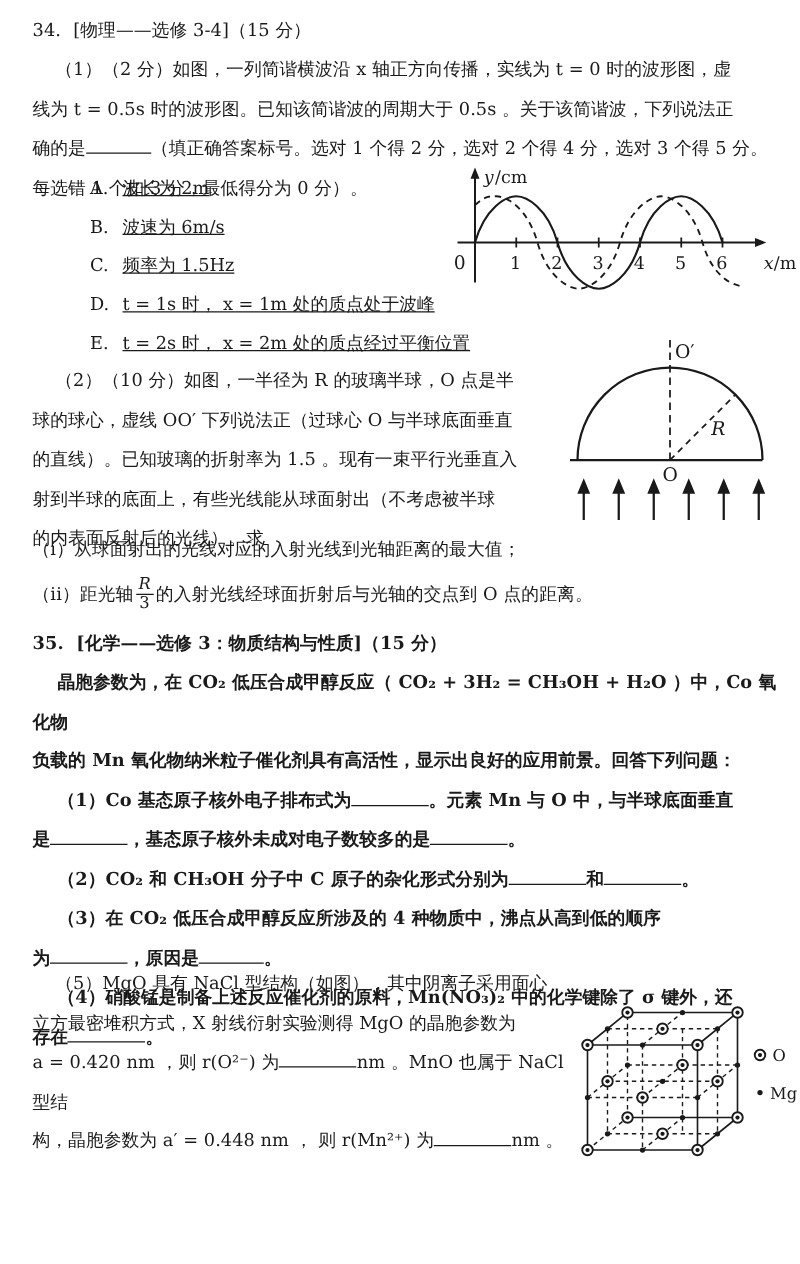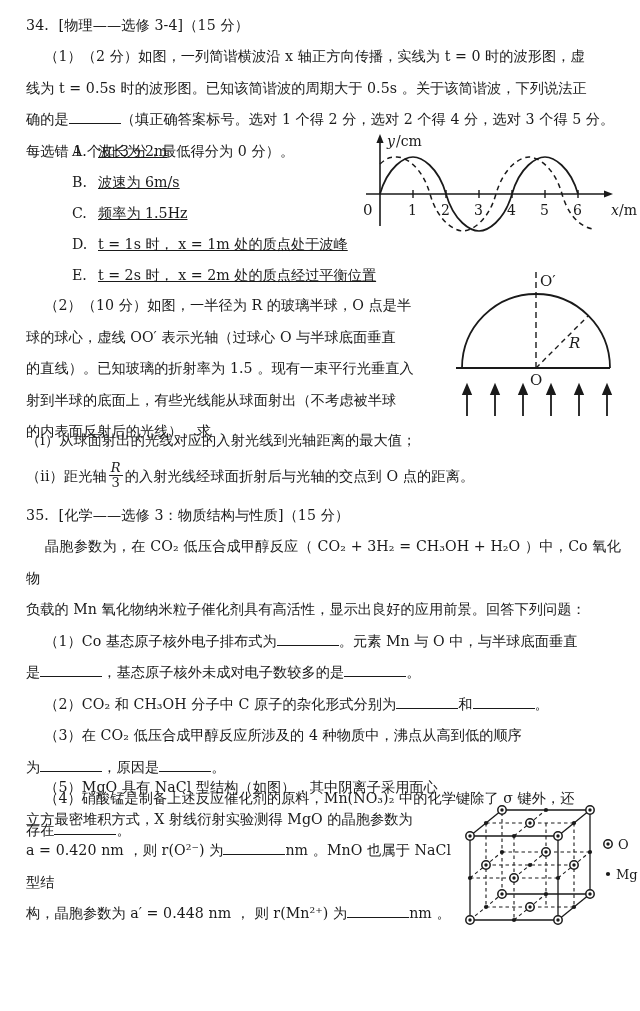--- a/index.html
+++ b/index.html
@@ -76,21 +76,21 @@
     position: absolute;
     left: 0; right: 0;
     top: 966px;
     text-align: center;
     font-size: 14px;
   }
   .block-34 { position: absolute; left: 26px; top: 10px; width: 590px; }
   .block-34-opts { position: absolute; left: 26px; top: 136px; width: 340px; text-decoration: underline; }
   .block-34-2 { position: absolute; left: 26px; top: 290px; width: 420px; }
   .block-34-sub { position: absolute; left: 26px; top: 425px; width: 560px; }
-  .block-35 { position: absolute; left: 26px; top: 500px; width: 595px; }
+  .block-35 { position: absolute; left: 26px; top: 500px; width: 595px; font-weight: bold; }
   .block-35-5 { position: absolute; left: 26px; top: 772px; width: 430px; }
 </style>
 </head>
 <body>
 
 <div class="page">
 
   <div class="block-34">
     <div class="qline">
       <span>34.</span>
@@ -155,21 +155,21 @@
       <text x="118" y="87" font-family="DejaVu Serif, Liberation Serif, serif" font-size="14" fill="#1a1a1a">3</text>
       <text x="151" y="87" font-family="DejaVu Serif, Liberation Serif, serif" font-size="14" fill="#1a1a1a">4</text>
       <text x="184" y="87" font-family="DejaVu Serif, Liberation Serif, serif" font-size="14" fill="#1a1a1a">5</text>
       <text x="217" y="87" font-family="DejaVu Serif, Liberation Serif, serif" font-size="14" fill="#1a1a1a">6</text>
     </svg>
   </div>
 
   <div class="block-34-2">
     <div class="body-text" style="width:420px">
       &nbsp;&nbsp;&nbsp;&nbsp;<span>（2）（10 分）</span><span>如图，一半径为 R 的玻璃半球，O 点是半</span><br>
-      <span>球的球心，虚线 OO′ 表示光轴（过球心 O 与半球底面垂直</span><br>
+      <span>球的球心，虚线 OO′ 下列说法正（过球心 O 与半球底面垂直</span><br>
       <span>的直线）。已知玻璃的折射率为 1.5 。现有一束平行光垂直入</span><br>
       <span>射到半球的底面上，有些光线能从球面射出（不考虑被半球</span><br>
       <span>的内表面反射后的光线）。求</span>
     </div>
   </div>
 
   <div class="fig-hemi">
     <svg width="186" height="158" viewBox="0 0 186 158">
 
       <path d="M10,104 A74,74 0 0 1 158,104" fill="none" stroke="#1a1a1a" stroke-width="1.8"></path>

